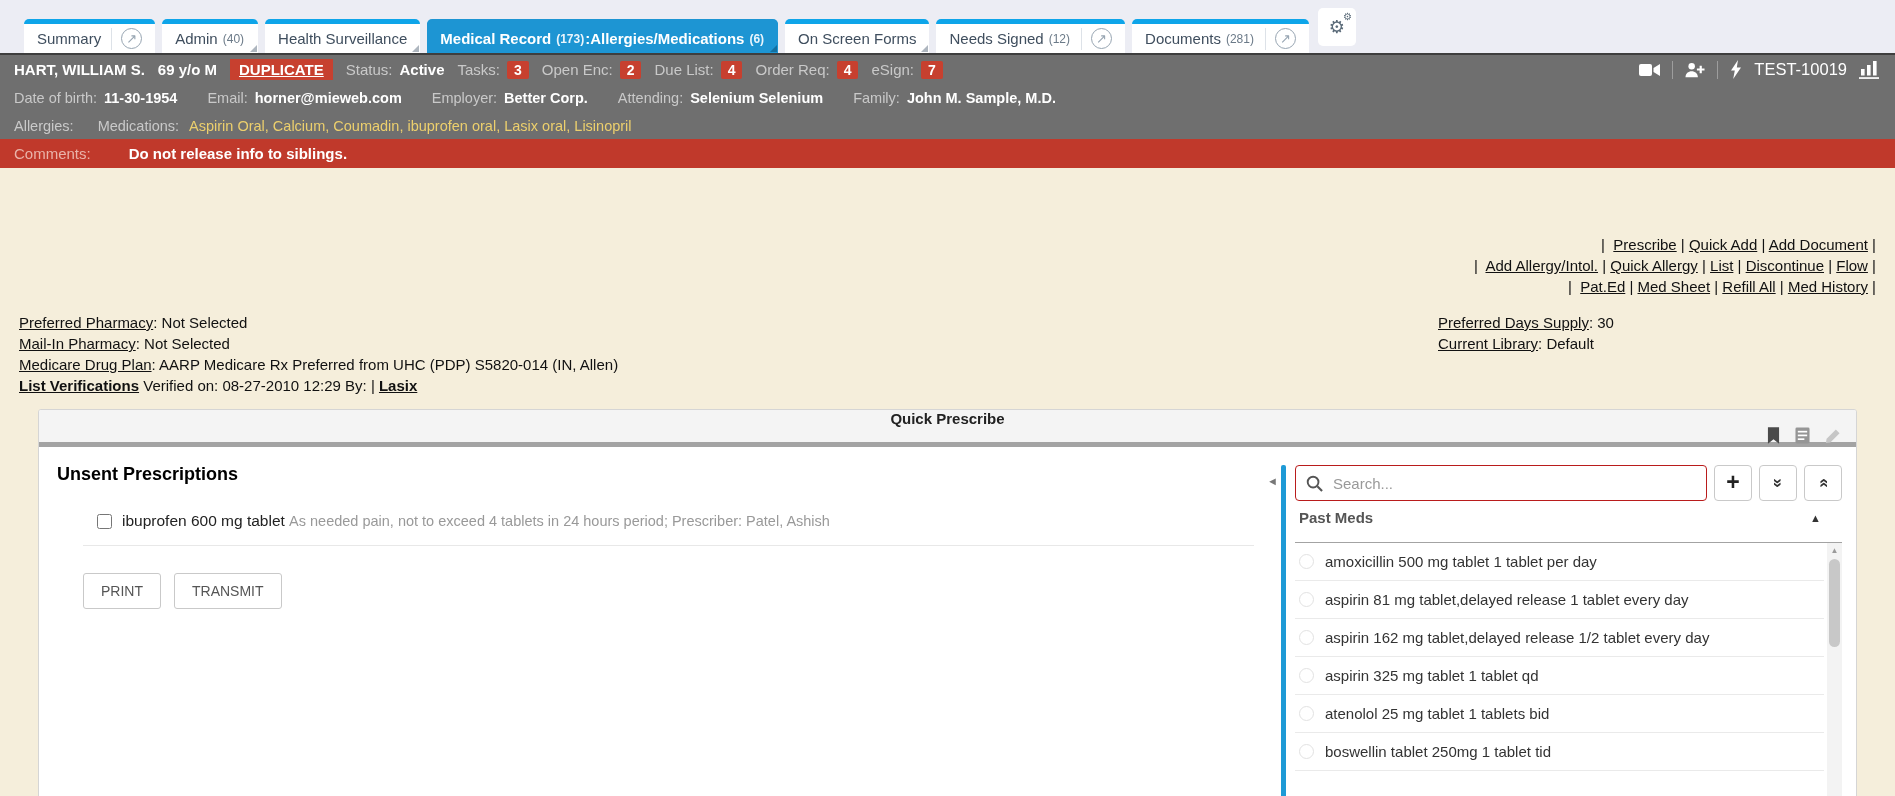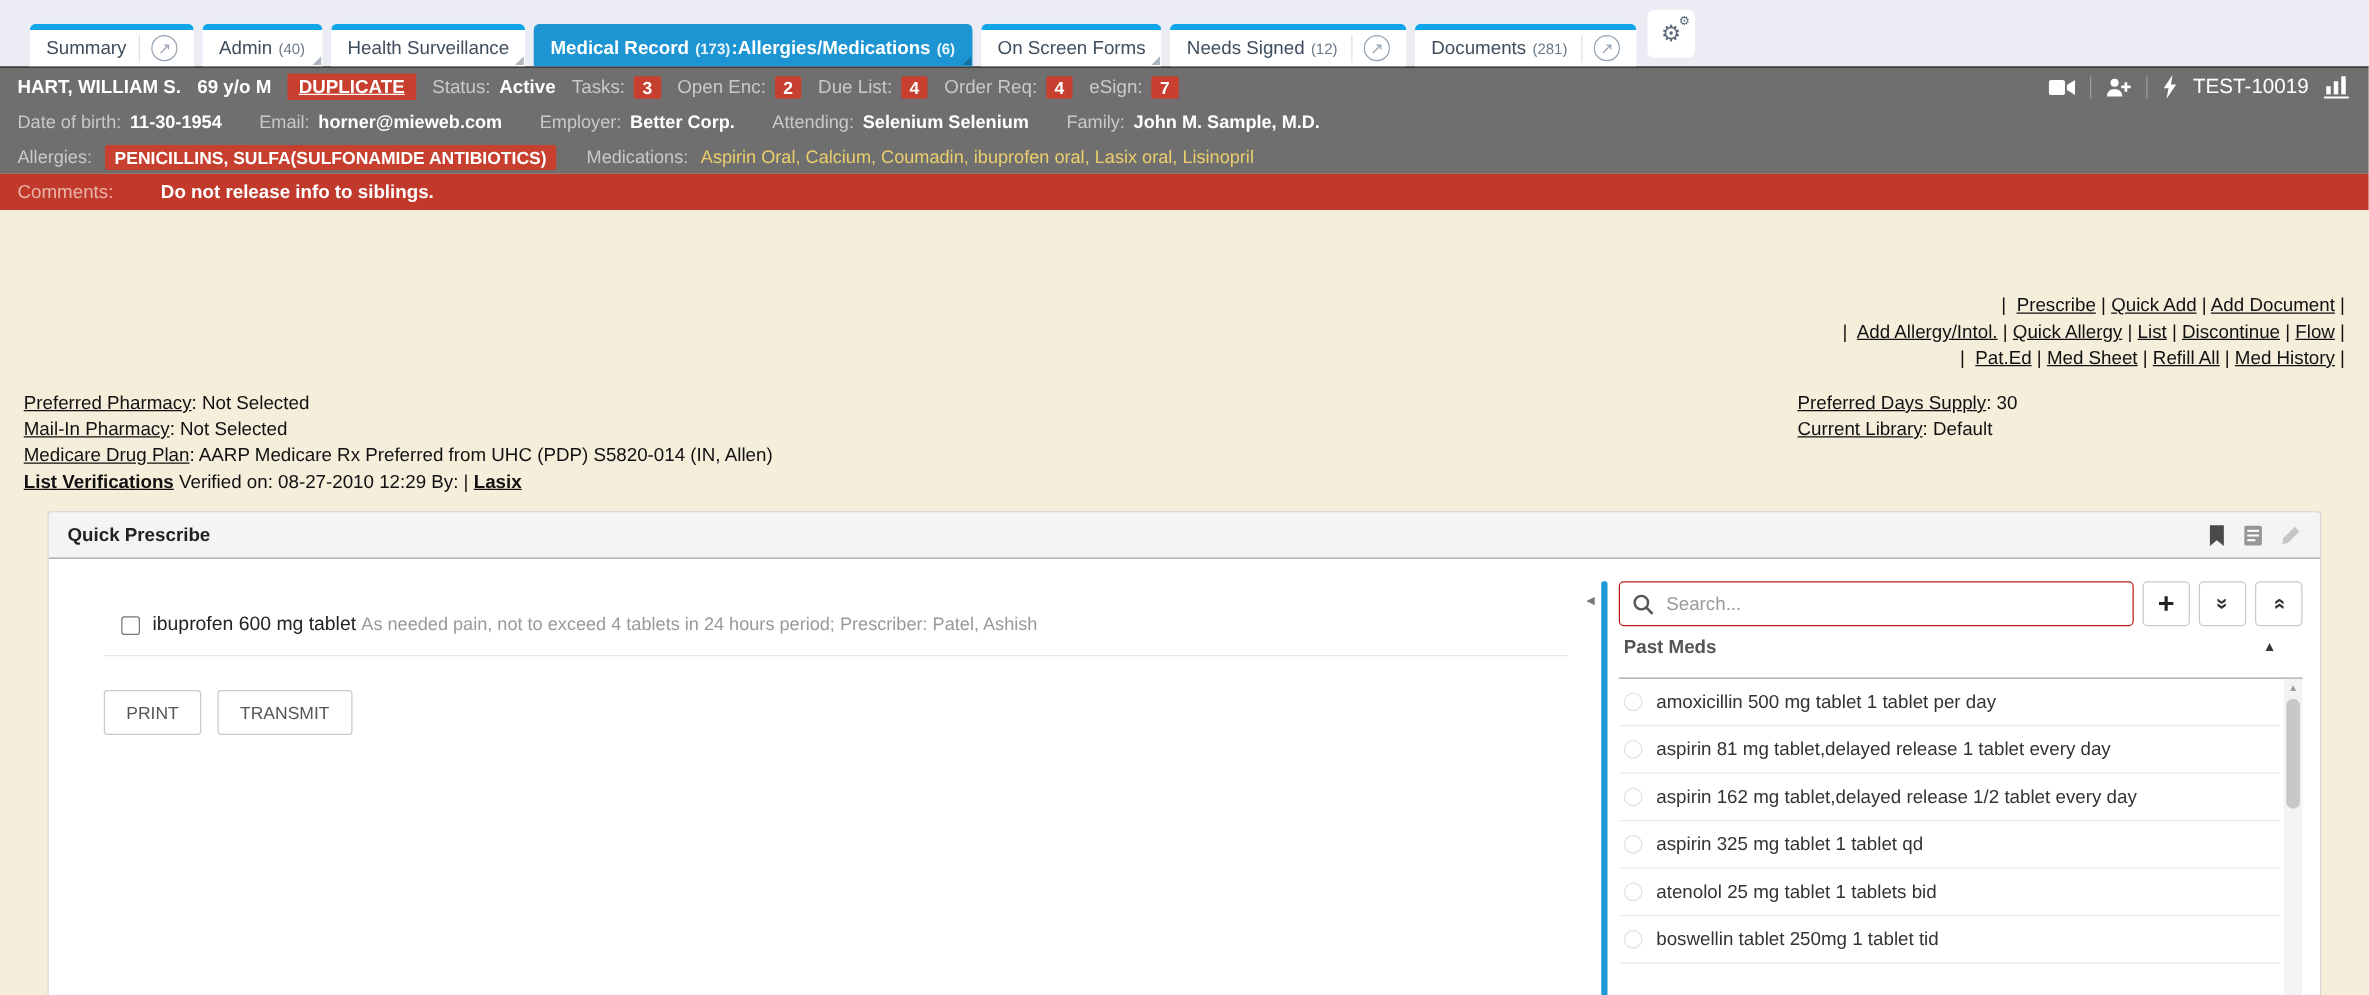--- a/index.html
+++ b/index.html
@@ -64,21 +64,21 @@
 
   .info-row { display:flex; margin-top:15px; line-height:21px; }
   .info-left { flex:1; }
   .info-right { width:438px; }
   .ul { text-decoration:underline; cursor:pointer; }
   .b { font-weight:bold; }
   .colon::before { content:":"; }
 
   
   .panel { margin:13px 19px 0; background:#fff; border:1px solid #d5d5d5; border-radius:3px; height:413px; overflow:hidden; }
-  .panel-header { height:37px; background:#f4f4f4; border-bottom:1px solid #a3a3a3; display:flex; align-items:center; padding:0 15px; }
+  .panel-header { height:37px; background:#f4f4f4; border-bottom:5px solid #a3a3a3; display:flex; align-items:center; padding:0 15px;flex-direction:column; }
   .panel-title { font-weight:bold; color:#222; }
   .panel-icons { margin-left:auto; display:flex; align-items:center; gap:15px; }
   .panel-body { display:flex; height:376px; }
 
   .rx-area { flex:1; padding:17px 10px 0 14px; }
   .section-title { font-size:18px; font-weight:bold; margin:0 0 0 4px; color:#000; }
   .rx-row { margin:27px 0 0 30px; padding:0 0 15px 14px; border-bottom:1px solid #e8e8e8;
             display:flex; align-items:center; gap:10px; }
   .rx-row input { width:15px; height:15px; margin:0; }
   .rx-drug { color:#222; font-size:15.5px; }
@@ -247,21 +247,20 @@
     <span class="val">Selenium Selenium</span>
     </span>
   <span class="pair">
       <span class="pb-label">Family:</span>
     <span class="val">John M. Sample, M.D.</span>
     </span>
 </div>
 
 <div class="gbar allergy-bar">
   <span class="pb-label">Allergies:</span>
-  <span class="allergy-badge">PENICILLINS, SULFA(SULFONAMIDE ANTIBIOTICS)</span>
   <span class="pb-label meds-label">Medications:</span>
   <span class="meds-wrap">
 
       <span class="med-item"><span class="med">Aspirin Oral</span><span class="med-sep"></span></span>
 
       <span class="med-item"><span class="med">Calcium</span><span class="med-sep"></span></span>
 
       <span class="med-item"><span class="med">Coumadin</span><span class="med-sep"></span></span>
 
       <span class="med-item"><span class="med">ibuprofen oral</span><span class="med-sep"></span></span>
@@ -344,20 +343,21 @@
           <svg viewBox="0 0 18 18" width="16" height="16">
               <path d="M12.2 1.6l4.2 4.2L6 16.2 1 17l0.8-5z" fill="#c6c6c6"></path>
             </svg>
         </span>
       </span>
     </div>
 
     <div class="panel-body">
 
       <div class="rx-area">
+        <div class="section-title">Unsent Prescriptions</div>
         <div class="rx-row">
           <input type="checkbox" style="">
           <span>
             <span class="rx-drug">ibuprofen 600 mg tablet</span>
             <span class="rx-sig">As needed pain, not to exceed 4 tablets in 24 hours period; Prescriber: Patel, Ashish</span>
           </span>
         </div>
         <div class="btn-row">
           <button class="btn">PRINT</button>
           <button class="btn">TRANSMIT</button>

